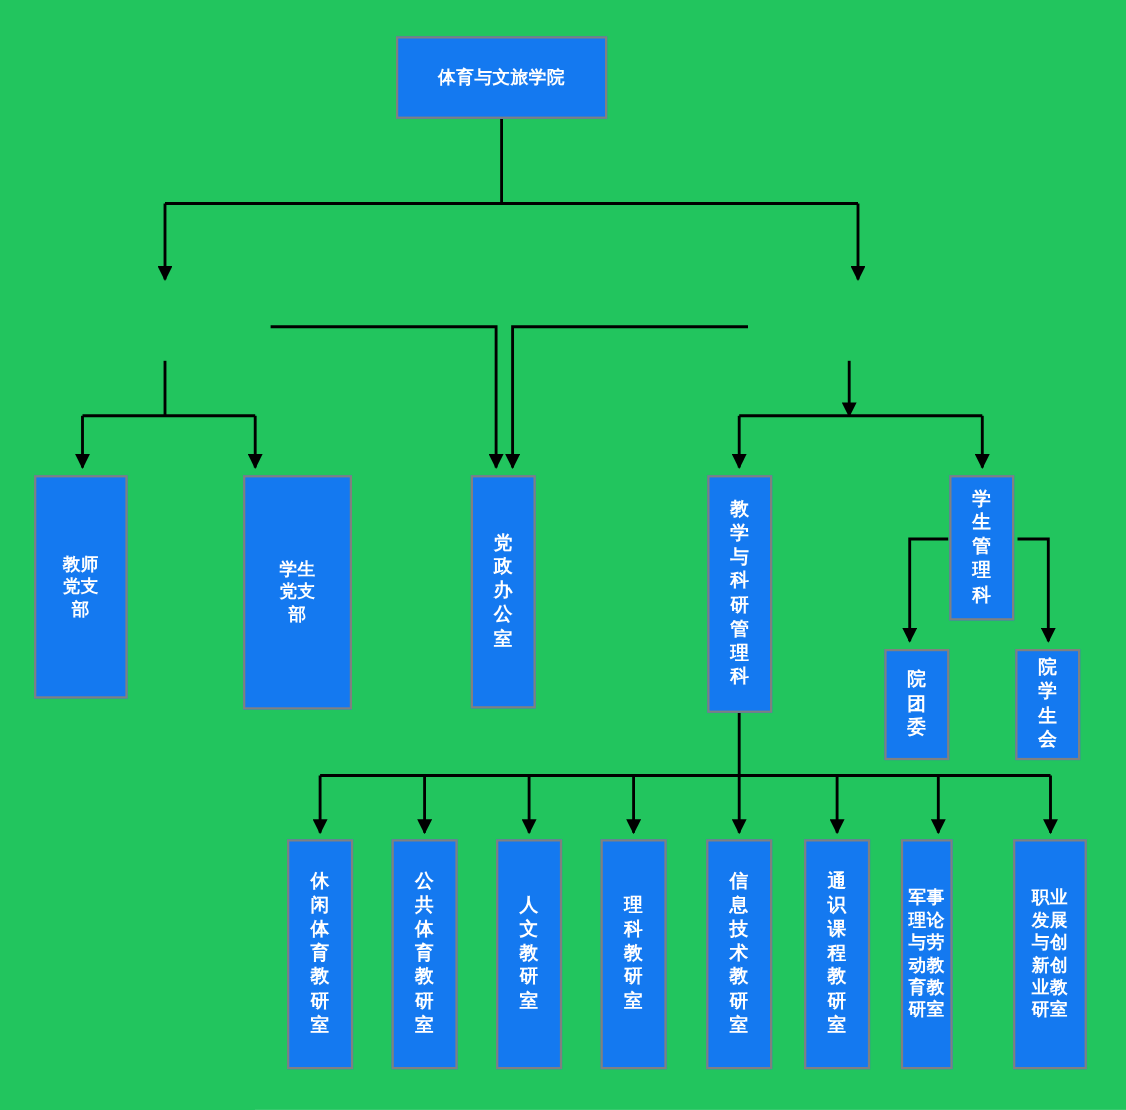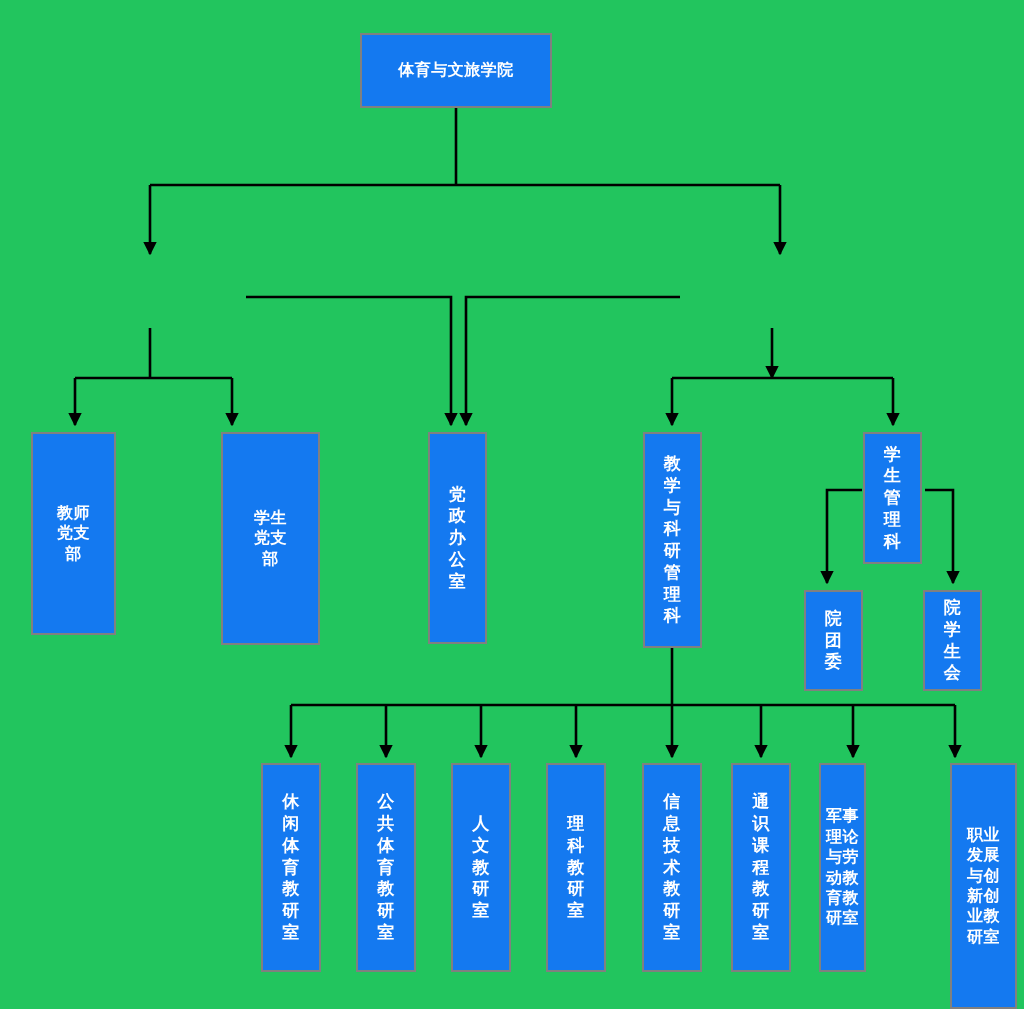--- a/index.html
+++ b/index.html
@@ -198,21 +198,21 @@
 室</span>
   </div>
   <div class="node v2" style="left:819px;top:763px;width:47px;height:209px;">
     <span class="lbl">军事
 理论
 与劳
 动教
 育教
 研室</span>
   </div>
-  <div class="node v2" style="left:950px;top:763px;width:67px;height:246px;">
+  <div class="node v2" style="left:921px;top:763px;width:67px;height:209px;">
     <span class="lbl">职业
 发展
 与创
 新创
 业教
 研室</span>
   </div>
 
 </div>
 

